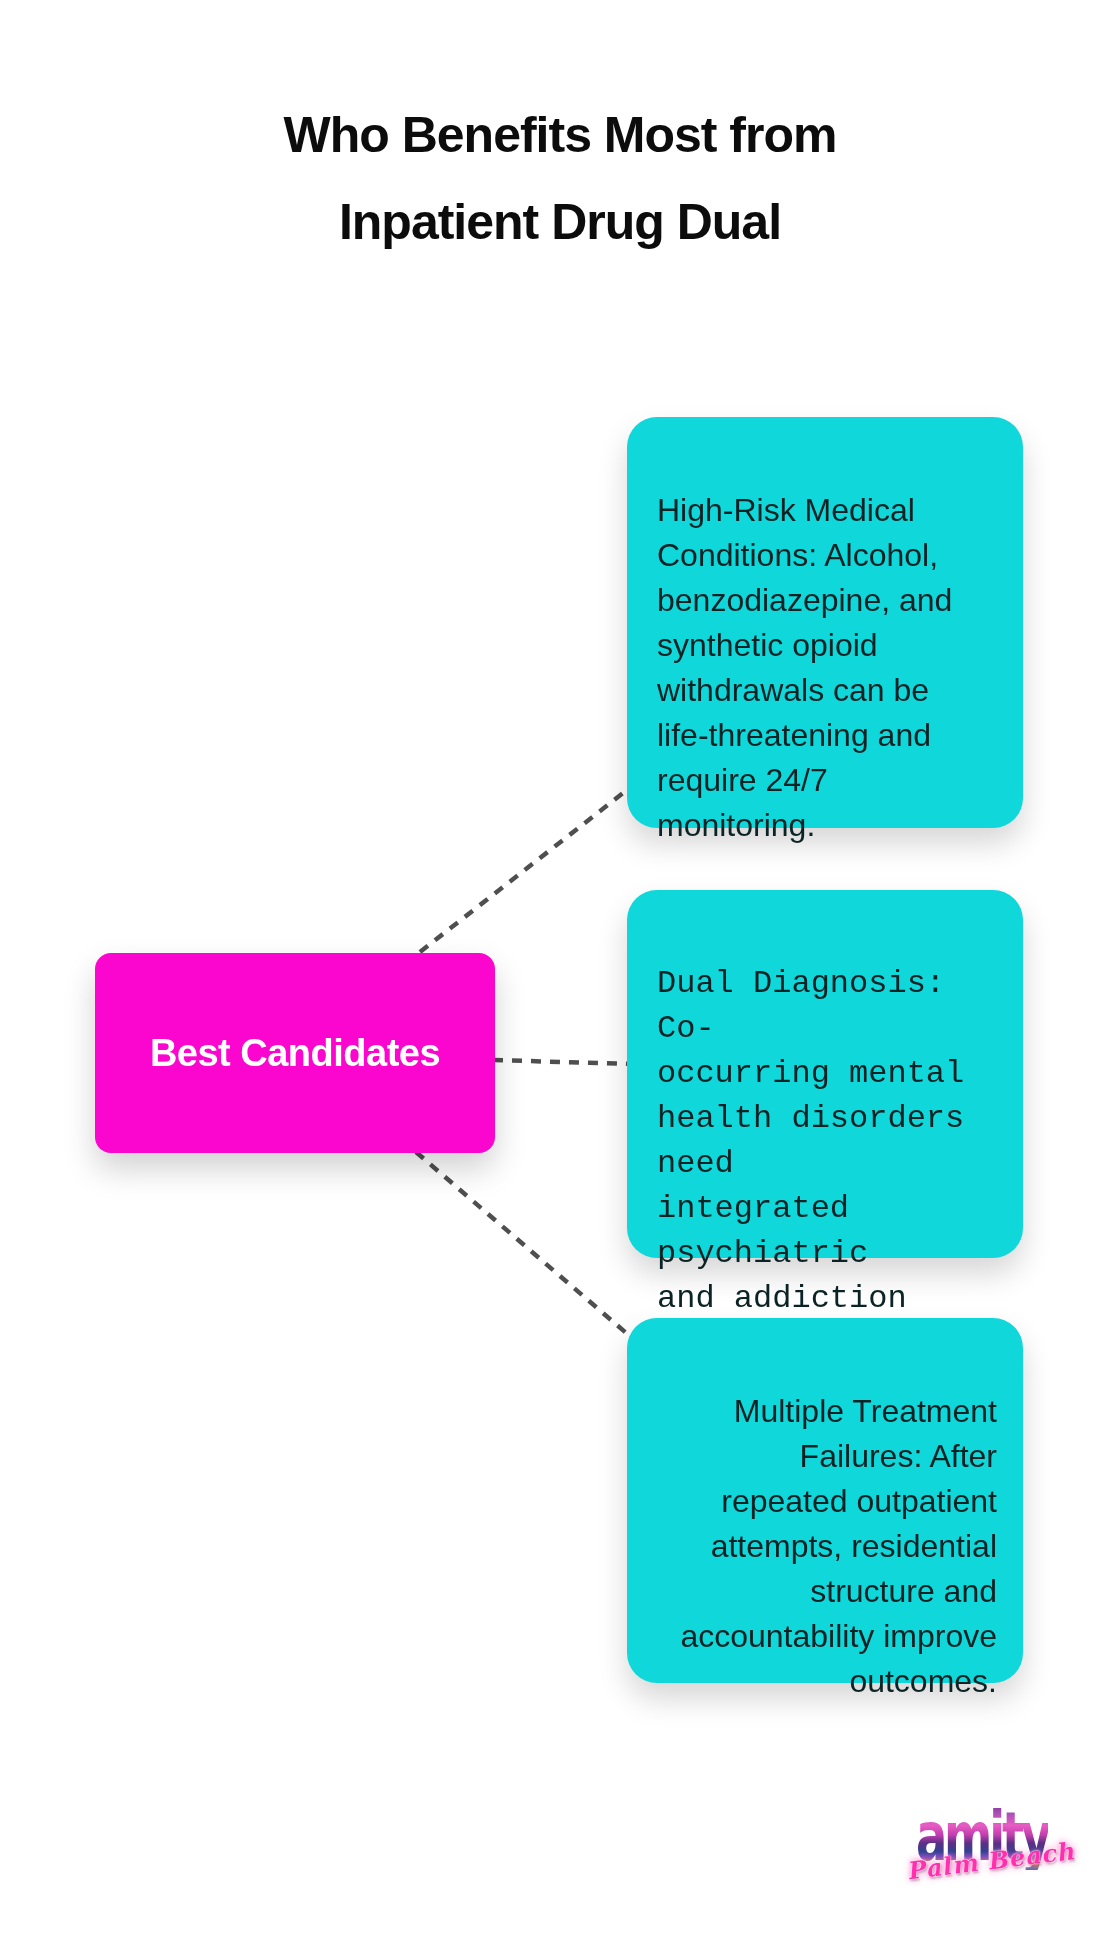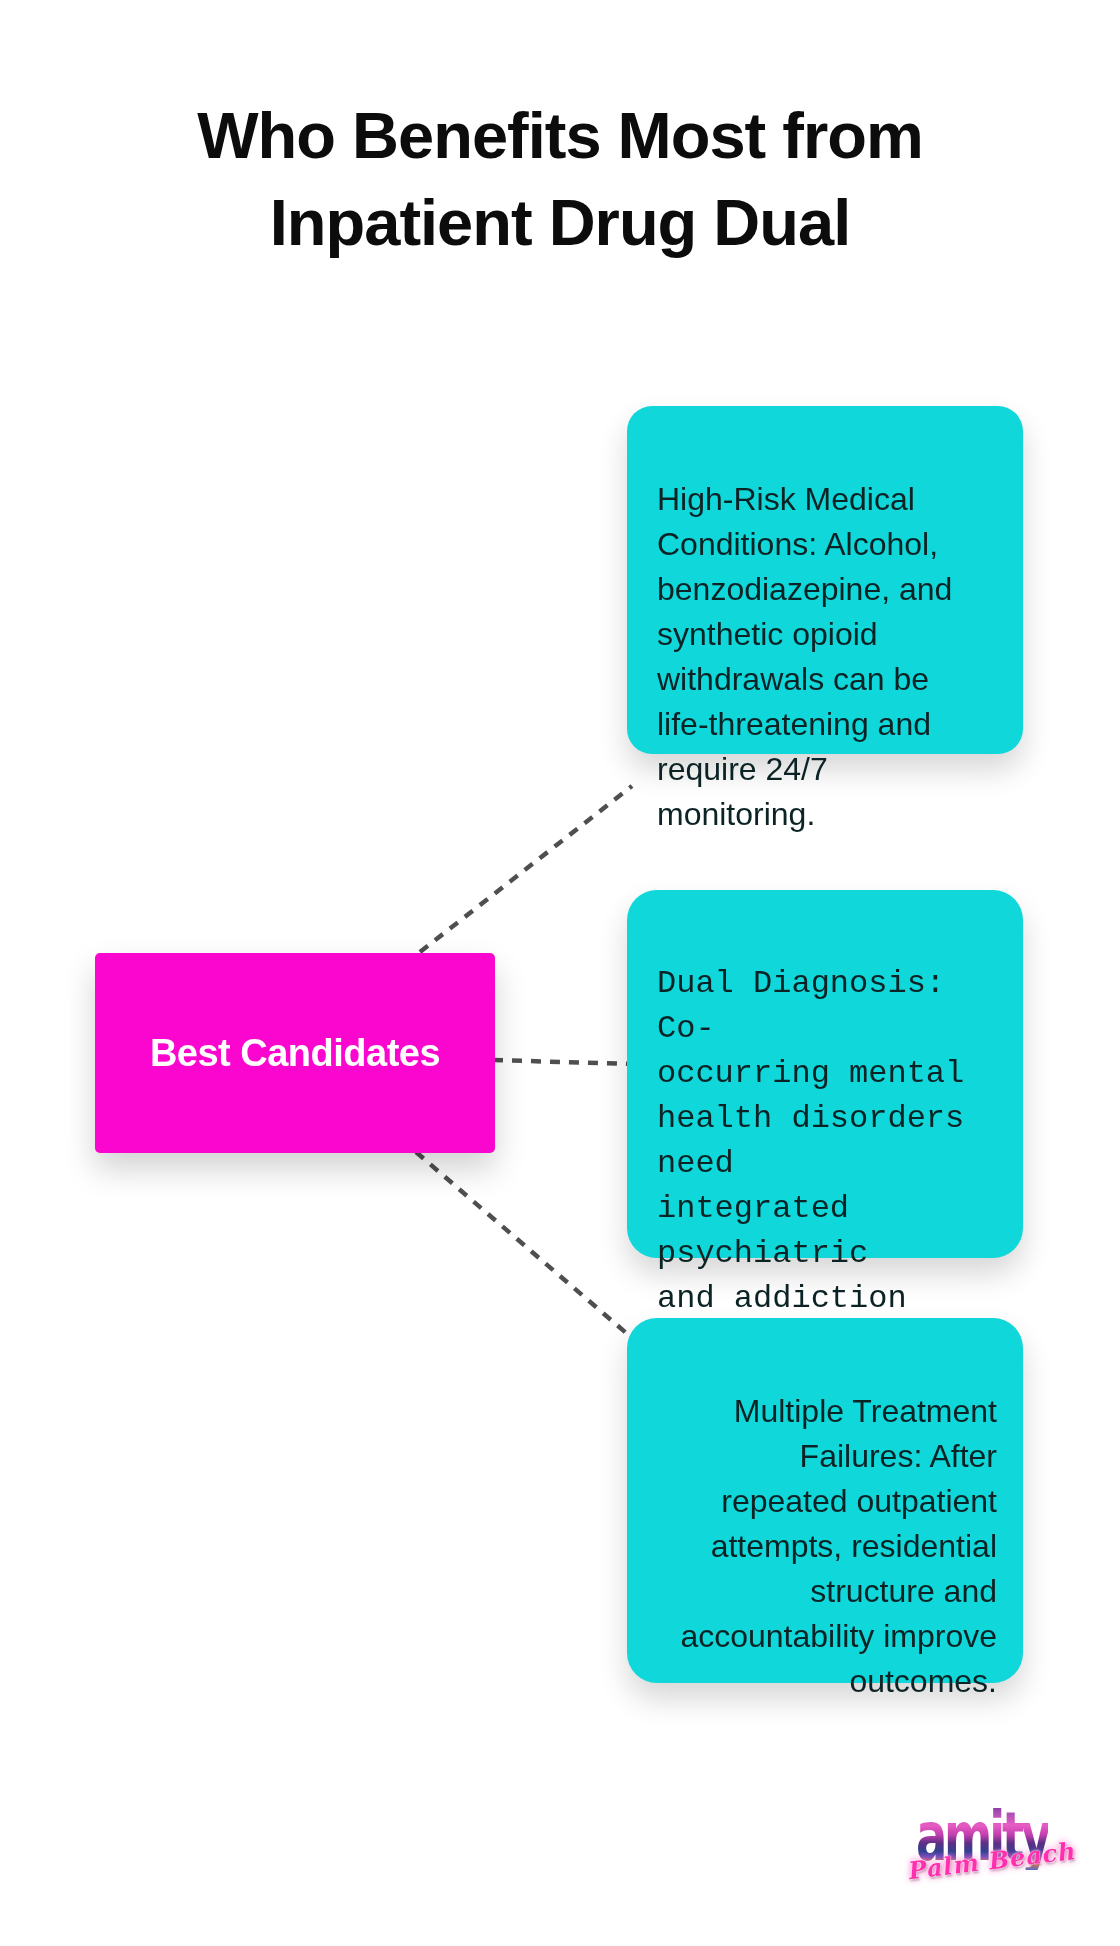--- a/index.html
+++ b/index.html
@@ -8,57 +8,57 @@
     width:1120px;height:1946px;
     background:#ffffff;
     font-family:"Liberation Sans",sans-serif;
     overflow:hidden;
   }
   
   .title{
     position:absolute;left:0;top:92px;width:100%;
     text-align:center;
     font-weight:700;
-    font-size:65px;
+    font-size:50px;
     line-height:87px;
     letter-spacing:-1px;
     color:var(--title-black,#0c0c0c);
   }
   .title span{display:block;}
   
   .connectors{position:absolute;left:0;top:0;width:1120px;height:1946px;}
   .connectors line{
     stroke:var(--connector-gray,#4f4f4f);
     stroke-width:4.5;
     stroke-dasharray:10 9;
   }
   
   .root-node{
     position:absolute;left:95px;top:953px;width:400px;height:200px;
     background:var(--accent-pink,#fa06ce);
-    border-radius:5px;
+    border-radius:16px;
     display:flex;align-items:center;justify-content:center;
     box-shadow:0 16px 32px rgba(0,0,0,.18);
   }
   .root-node .label{
     color:#ffffff;font-weight:700;font-size:38px;letter-spacing:-.5px;
   }
   
   .card{
     position:absolute;left:627px;width:396px;
     background:var(--accent-cyan,#10d7da);
     border-radius:30px;
     box-sizing:border-box;
     padding:26px 26px 24px 30px;
     color:#0c2325;
     font-size:32px;line-height:45px;
     white-space:pre-line;
     box-shadow:0 16px 30px rgba(0,0,0,.16);
   }
-  .card.c1{top:406px;height:348px;border-radius:25px;}
+  .card.c1{top:417px;height:411px;}
   .card.c2{top:890px;height:368px;font-family:Liberation Mono, monospace;}
   .card.c3{top:1318px;height:365px;text-align:right;}
   
   .logo{
     position:absolute;left:916px;top:1802px;width:160px;height:96px;text-decoration:underline;
   }
   .logo .wordmark{
     display:inline-block;
     font-family:"DejaVu Sans",sans-serif;
     font-weight:700;

